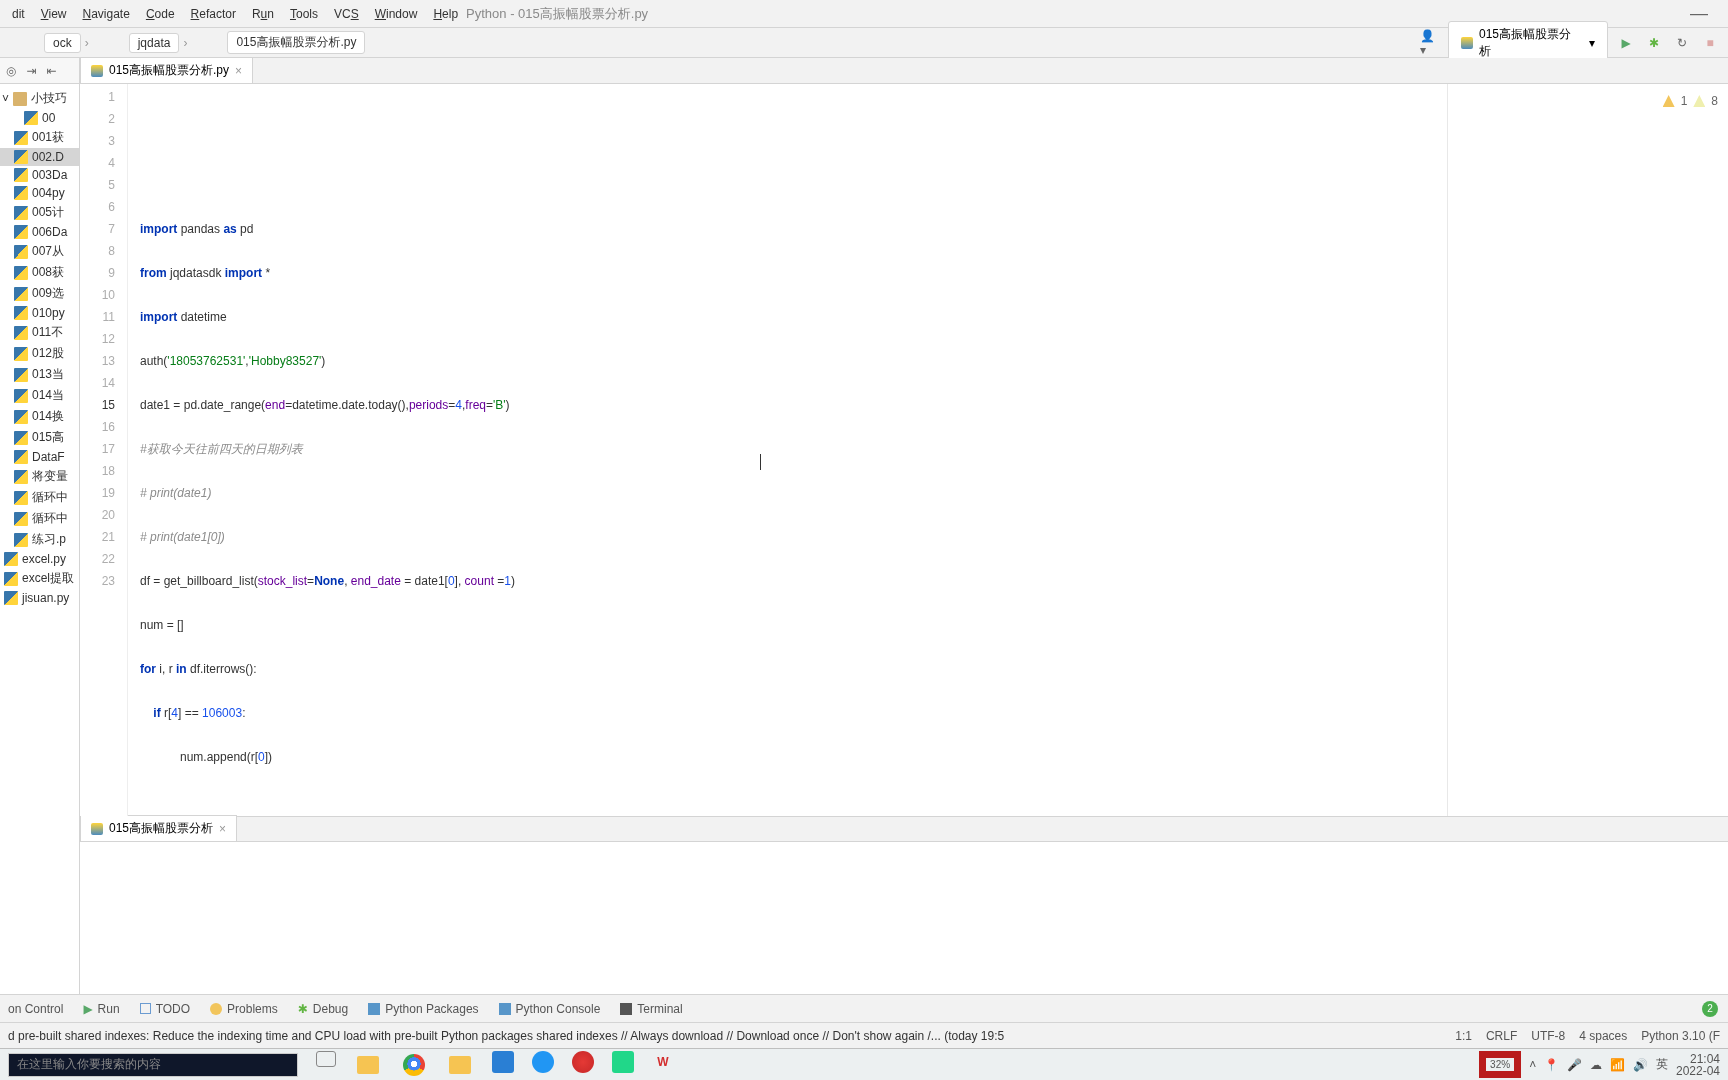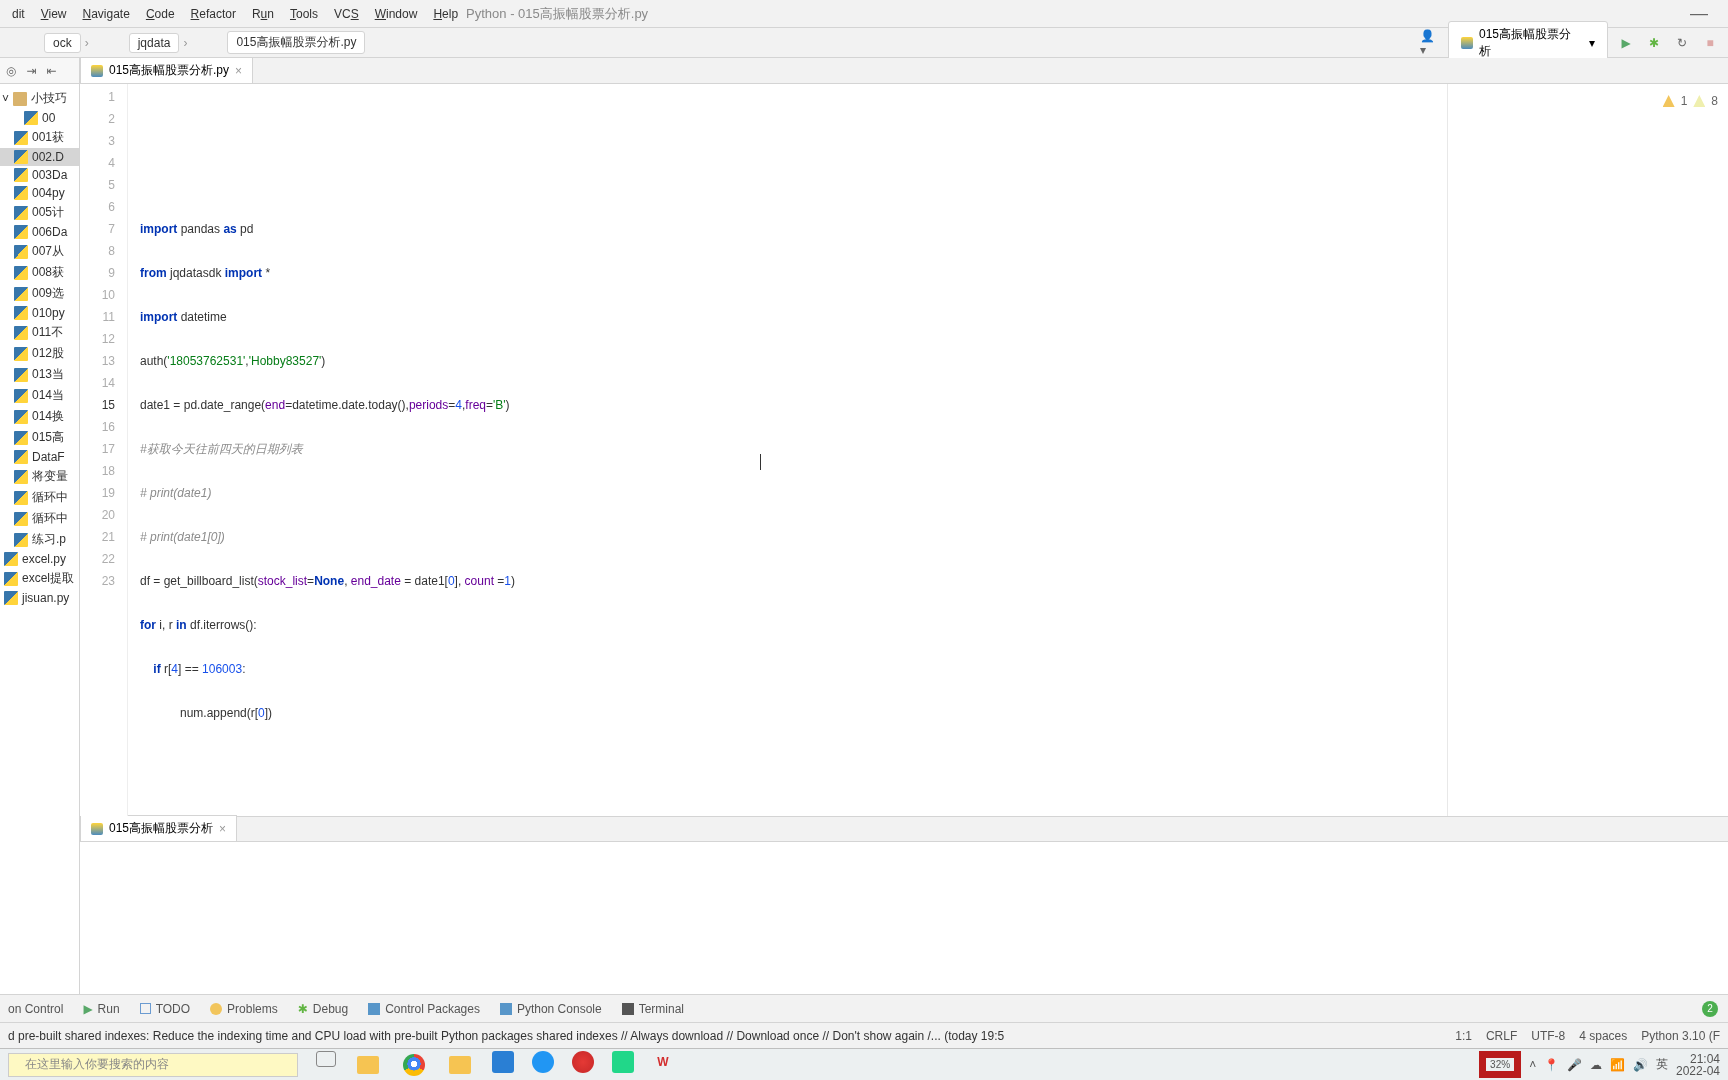--- a/index.html
+++ b/index.html
@@ -85,21 +85,21 @@
     .tool-item .term-i { width: 12px; height: 12px; background: #555; }
     .event-badge { position: absolute; right: 10px; width: 16px; height: 16px; background: #4caf50; border-radius: 50%; color: #fff; display:flex; align-items:center; justify-content:center; font-size:10px;}
     
     
     .status-bar { height: 26px; background: #f2f2f2; border-top: 1px solid #d4d4d4; display: flex; align-items: center; padding: 0 8px; gap: 18px; }
     .status-msg { flex: 1; color: #333; white-space: nowrap; overflow: hidden; }
     .status-right { display: flex; gap: 14px; color: #555; }
     
     
     .taskbar { height: 32px; background: #ecf0f1; border-top: 1px solid #bfbfbf; display: flex; align-items: center; padding: 0 8px; gap: 6px; }
-    .search-box { flex: 0 0 290px; color: #888; padding: 6px 16px; background:#fef9c3; border:1px solid #ccc; height:24px; display:flex; align-items:center; }
+    .search-box { flex: 0 0 290px; color: #888; padding: 6px 8px; background:#0f172a; border:1px solid #ccc; height:24px; display:flex; align-items:center; }
     .tb-icons { display: flex; gap: 18px; margin-left: 12px; }
     .tb-icon { width: 28px; height: 28px; border-radius: 3px; display:flex; align-items:center; justify-content:center; }
     .tray { margin-left: auto; display: flex; align-items: center; gap: 8px; color: #555; }
     .battery { padding: 1px 4px; border:7px solid #b91c1c; font-size:10px; }
     .clock { text-align: right; font-size: 11px; line-height: 12px; }
     
     .chrome { background: radial-gradient(circle at 50% 45%, #fff 20%, #4285f4 21% 40%, transparent 41%), conic-gradient(#ea4335 0 120deg, #fbbc05 120deg 240deg, #34a853 240deg 360deg); border-radius:50%; width:22px; height:22px;}
     .folder-tb { width:22px; height:18px; background:#f6c452; border-radius:2px;}
   </style>
 </head>
@@ -324,20 +324,21 @@
         <div class="code-inner">
 <div class="code-line"><span class="kw">import</span><span class="op"> pandas </span><span class="kw">as</span><span> pd</span></div>
 <div class="code-line"><span class="kw">from</span><span> jqdatasdk </span><span class="kw">import</span><span> *</span></div>
 <div class="code-line"><span class="kw">import</span><span> datetime</span></div>
 <div class="code-line"><span>auth(</span><span class="str">'18053762531'</span><span>,</span><span class="str">'Hobby83527'</span><span>)</span></div>
 <div class="code-line"><span>date1 = pd.date_range(</span><span class="param">end</span><span>=datetime.date.today(),</span><span class="param">periods</span><span>=</span><span class="num">4</span><span>,</span><span class="param">freq</span><span>=</span><span class="str">'B'</span><span>)</span></div>
 <div class="code-line"><span class="cm">#获取今天往前四天的日期列表</span></div>
 <div class="code-line"><span class="cm"># print(date1)</span></div>
 <div class="code-line"><span class="cm"># print(date1[0])</span></div>
 <div class="code-line"><span>df = get_billboard_list(</span><span class="param">stock_list</span><span>=</span><span class="kw">None</span><span>, </span><span class="param">end_date </span><span>= date1[</span><span class="num">0</span><span>], </span><span class="param">count </span><span>=</span><span class="num">1</span><span>)</span></div>
+<div class="code-line"><span>num = []</span></div>
 <div class="code-line"><span class="kw">for</span><span> i, r </span><span class="kw">in</span><span> df.iterrows():</span></div>
 <div class="code-line"><span>    </span><span class="kw">if</span><span> r[</span><span class="num">4</span><span>] == </span><span class="num">106003</span><span>:</span></div>
 <div class="code-line"><span>            num.append(r[</span><span class="num">0</span><span>])</span></div>
 
 
 
 
 
 
 
@@ -372,21 +373,21 @@
   <div class="tool-item">
       <span class="prob-i"></span>
       <span>Problems</span>
     </div>
   <div class="tool-item">
       <span class="bug-ii">✱</span>
       <span>Debug</span>
     </div>
   <div class="tool-item">
       <span class="pkg-i"></span>
-      <span>Control Packages</span>
+      <span>Python Packages</span>
     </div>
   <div class="tool-item">
       <span class="pkg-i"></span>
       <span>Python Console</span>
     </div>
   <div class="tool-item">
       <span class="term-i"></span>
       <span>Terminal</span>
     </div>
   <div class="event-badge">2</div>

